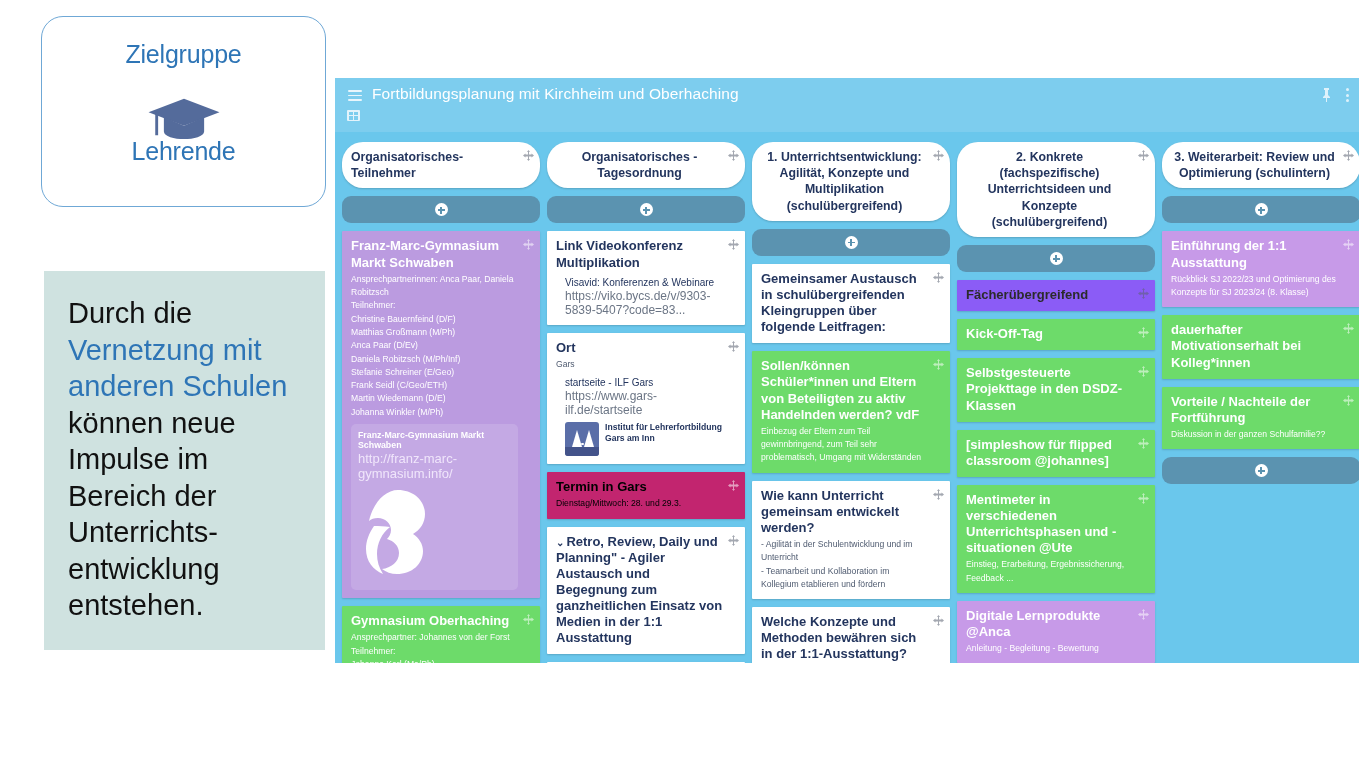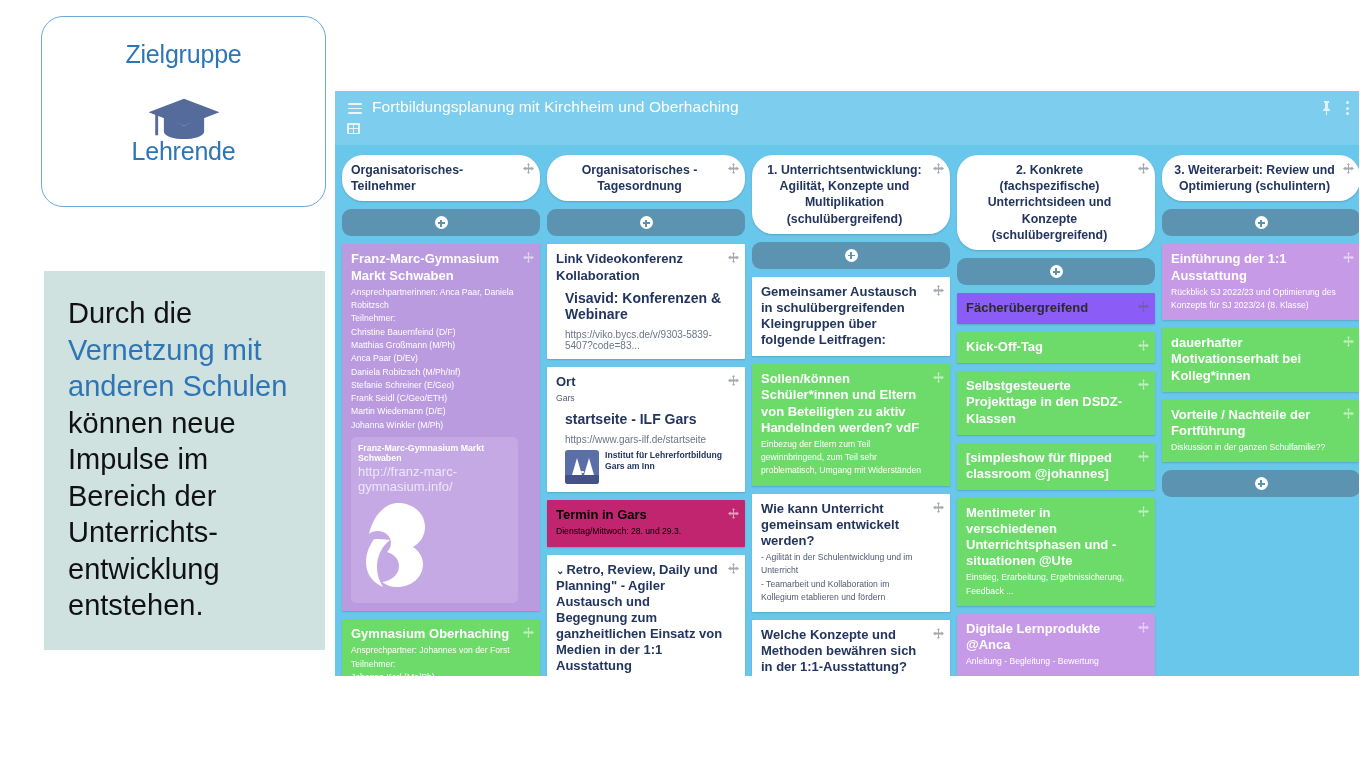--- a/index.html
+++ b/index.html
@@ -45,21 +45,21 @@
   .text-card p {
     font-size: 29px;
     line-height: 1.26;
     color: #111111;
     font-weight: 400;
   }
   .hl { color: #2e75b6; font-weight: normal; }
 
   
   .board {
-    position: absolute; left: 335px; top: 91px;
+    position: absolute; left: 335px; top: 78px;
     width: 1024px; height: 585px;
     background: #6ac7ec;
     overflow: hidden;
   }
   .board-topbar {
     position: relative; height: 54px; width: 100%;
     background: #7dcdee;
   }
   .hamburger {
     position:absolute; left:13px; top:12px; width:14px; height:11px;
@@ -144,22 +144,22 @@
   .card.lilac  { background:#c79ae8; }
   .card.lilac .c-title, .card.lilac .c-body { color:#ffffff; }
 
   .card.purple .drag svg path,
   .card.green .drag svg path,
   .card.magenta .drag svg path,
   .card.lilac .drag svg path { fill:#ffffff; }
 
   
   .attach { margin-top:6px; padding-left:9px; }
-  .attach .a-title{ font-size:14px; font-weight:bold; color:#23355e; }
-  .attach .a-url  { font-size:10px; color:#6b7585; margin-top:7px; }
+  .attach .a-title{ font-size:10px; font-weight:normal; color:#23355e; }
+  .attach .a-url  { font-size:12px; color:#6b7585; margin-top:1px; }
   .thumb-row { display:flex; gap:6px; align-items:flex-start; margin-top:5px; }
   .thumb {
     width:34px; height:34px; border-radius:3px;
     background:#5a6ea8; position:relative; overflow:hidden; flex:0 0 34px;
   }
   .thumb .pk { position:absolute; bottom:9px; width:0;height:0;
     border-left:5px solid transparent; border-right:5px solid transparent;
     border-bottom:17px solid #ffffff;}
   .thumb .pk1{ left:7px;} .thumb .pk2{ left:19px;}
   .thumb .base{ position:absolute; left:0; bottom:0; width:100%; height:9px; background:#43538a;}
@@ -286,21 +286,21 @@
           </div>
           <div class="addbar">
             <span class="plus-circle"></span>
           </div>
           <div class="card">
             <span class="drag">
               <svg viewBox="0 0 11 11" width="11" height="11">
                 <path fill="#5a6272" d="M5.5 0 L7 2 H6 v2.5 H8.5 V3.5 L11 5.5 L8.5 7.5 V6.5 H6 V9 H7 L5.5 11 L4 9 H5 V6.5 H2.5 V7.5 L0 5.5 L2.5 3.5 V4.5 H5 V2 H4 Z"></path>
               </svg>
             </span>
-            <div class="c-title">Link Videokonferenz Kollaboration</div>
+            <div class="c-title">Link Videokonferenz Multiplikation</div>
             <div class="attach">
               <div class="a-title">Visavid: Konferenzen &amp; Webinare</div>
               <div class="a-url">https://viko.bycs.de/v/9303-5839-5407?code=83...</div>
             </div>
           </div>
           <div class="card">
             <span class="drag">
               <svg viewBox="0 0 11 11" width="11" height="11">
                 <path fill="#5a6272" d="M5.5 0 L7 2 H6 v2.5 H8.5 V3.5 L11 5.5 L8.5 7.5 V6.5 H6 V9 H7 L5.5 11 L4 9 H5 V6.5 H2.5 V7.5 L0 5.5 L2.5 3.5 V4.5 H5 V2 H4 Z"></path>
               </svg>

